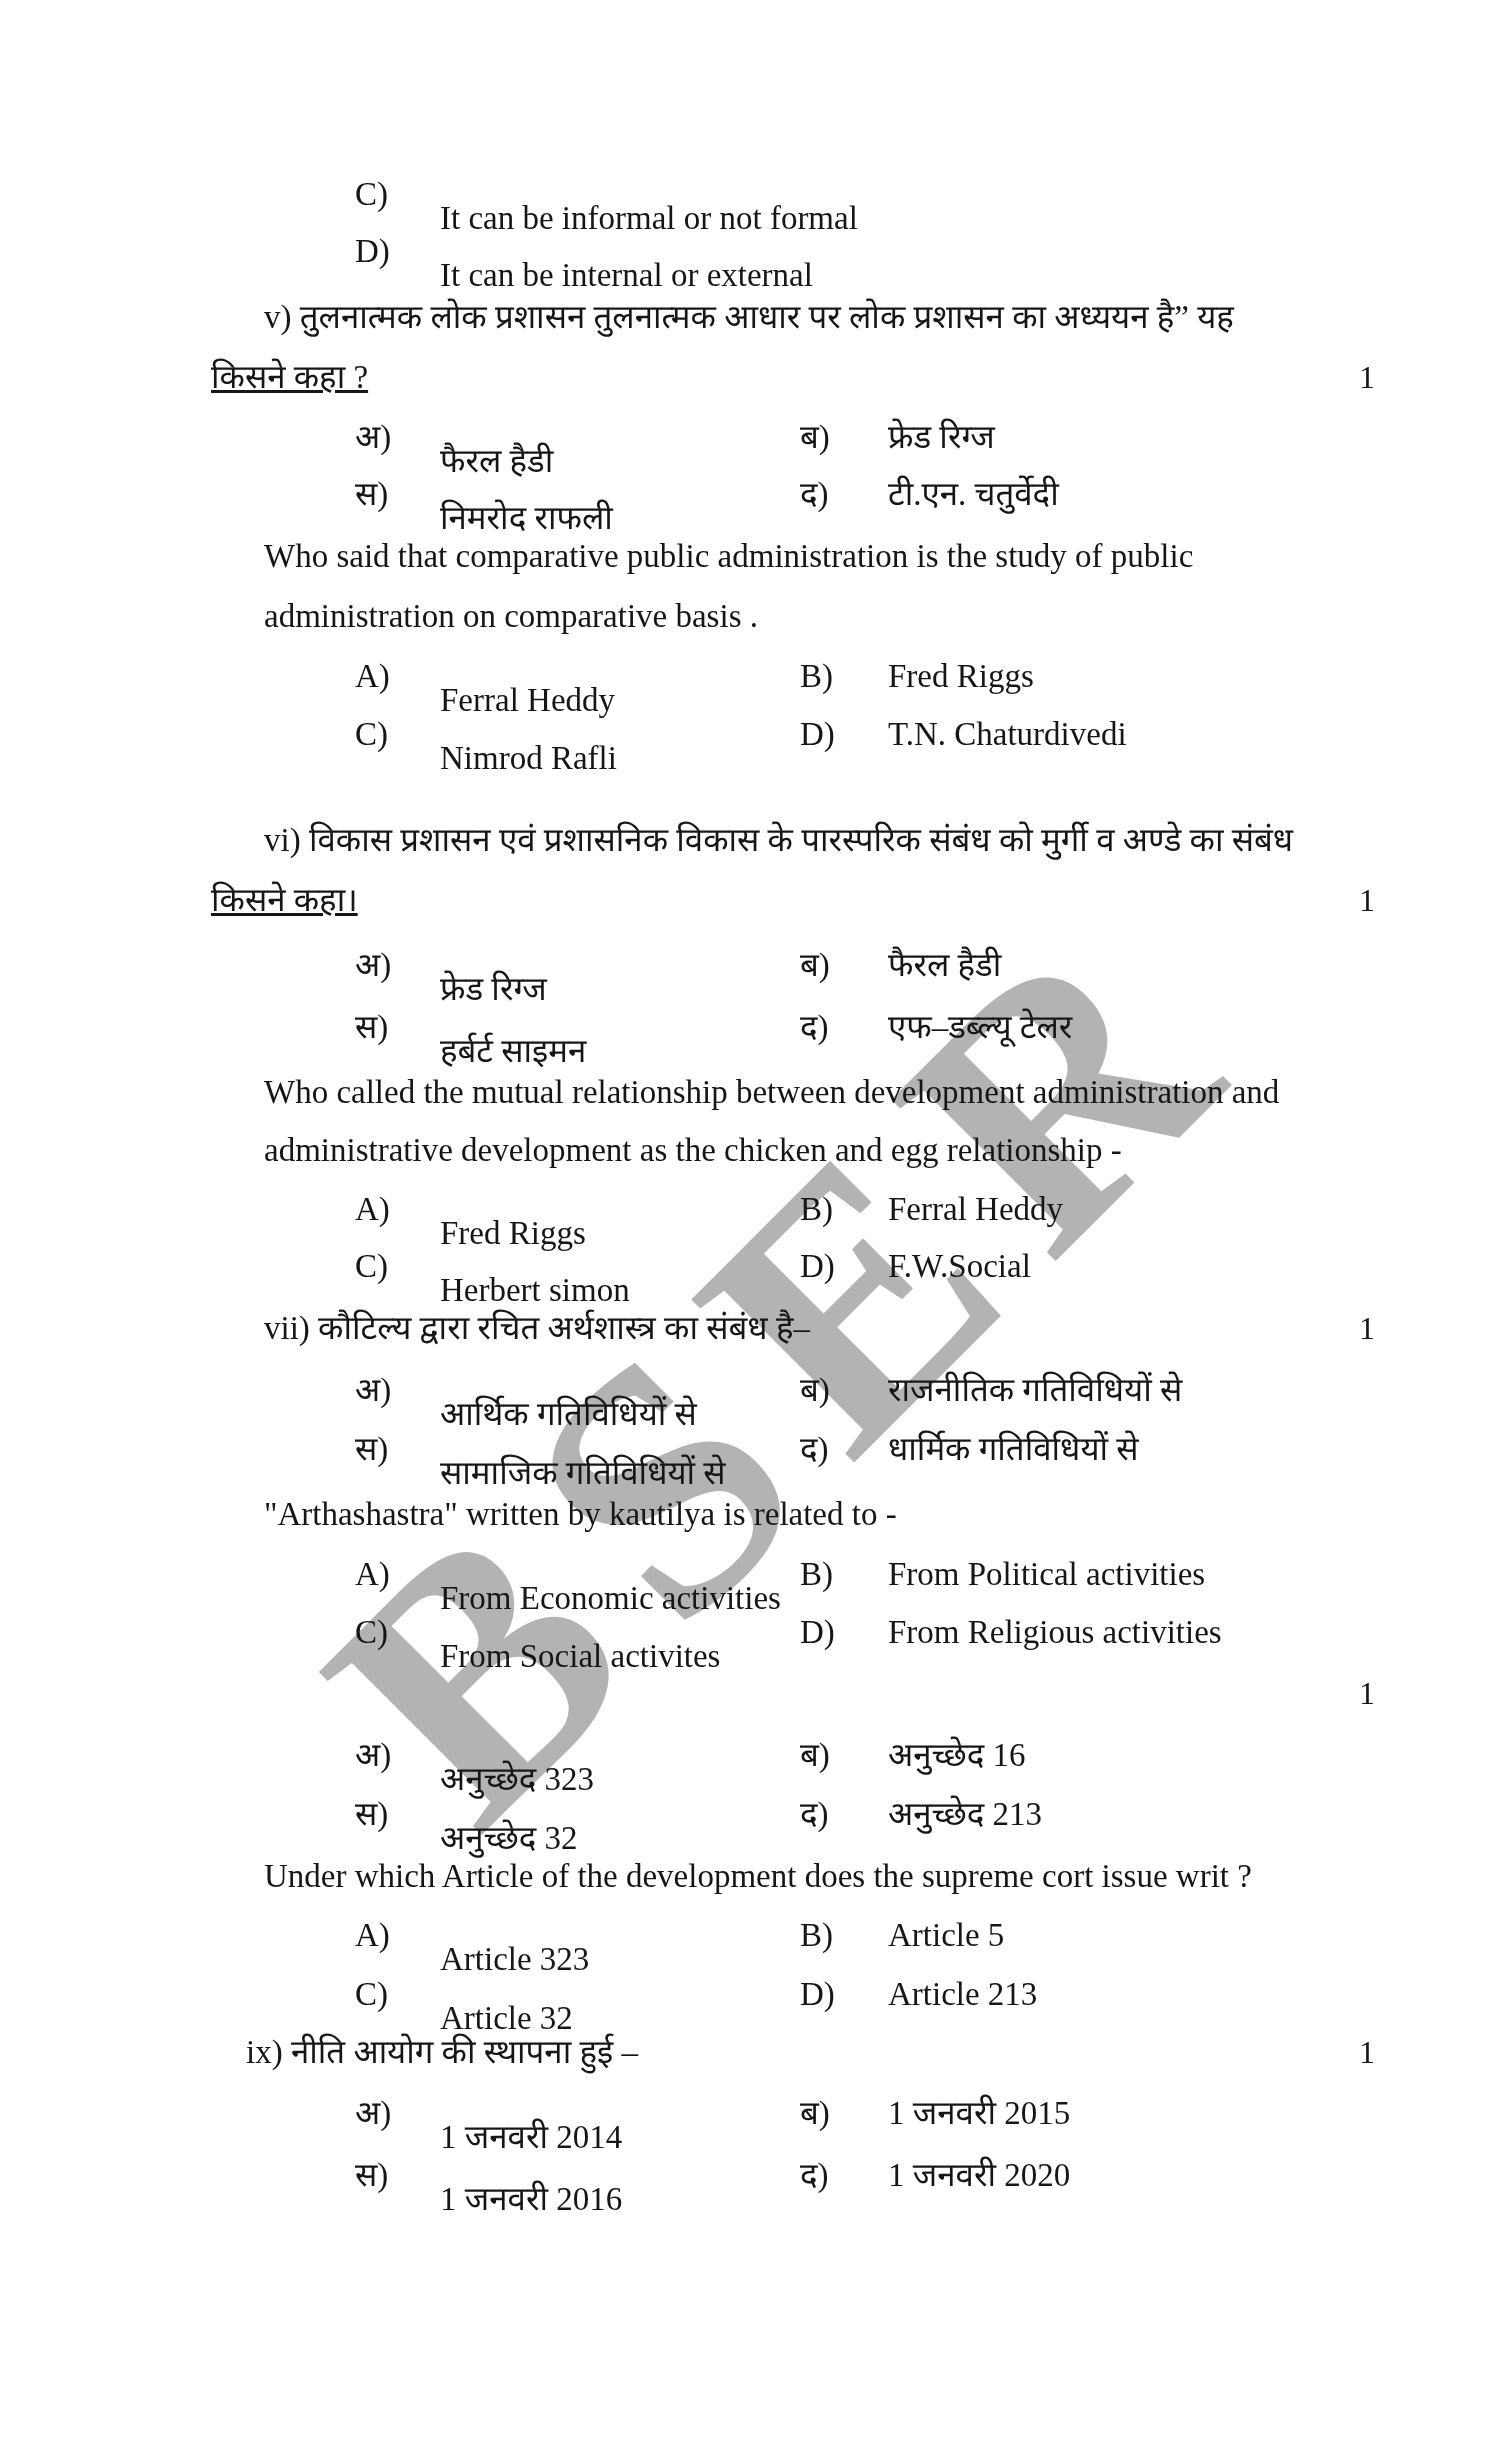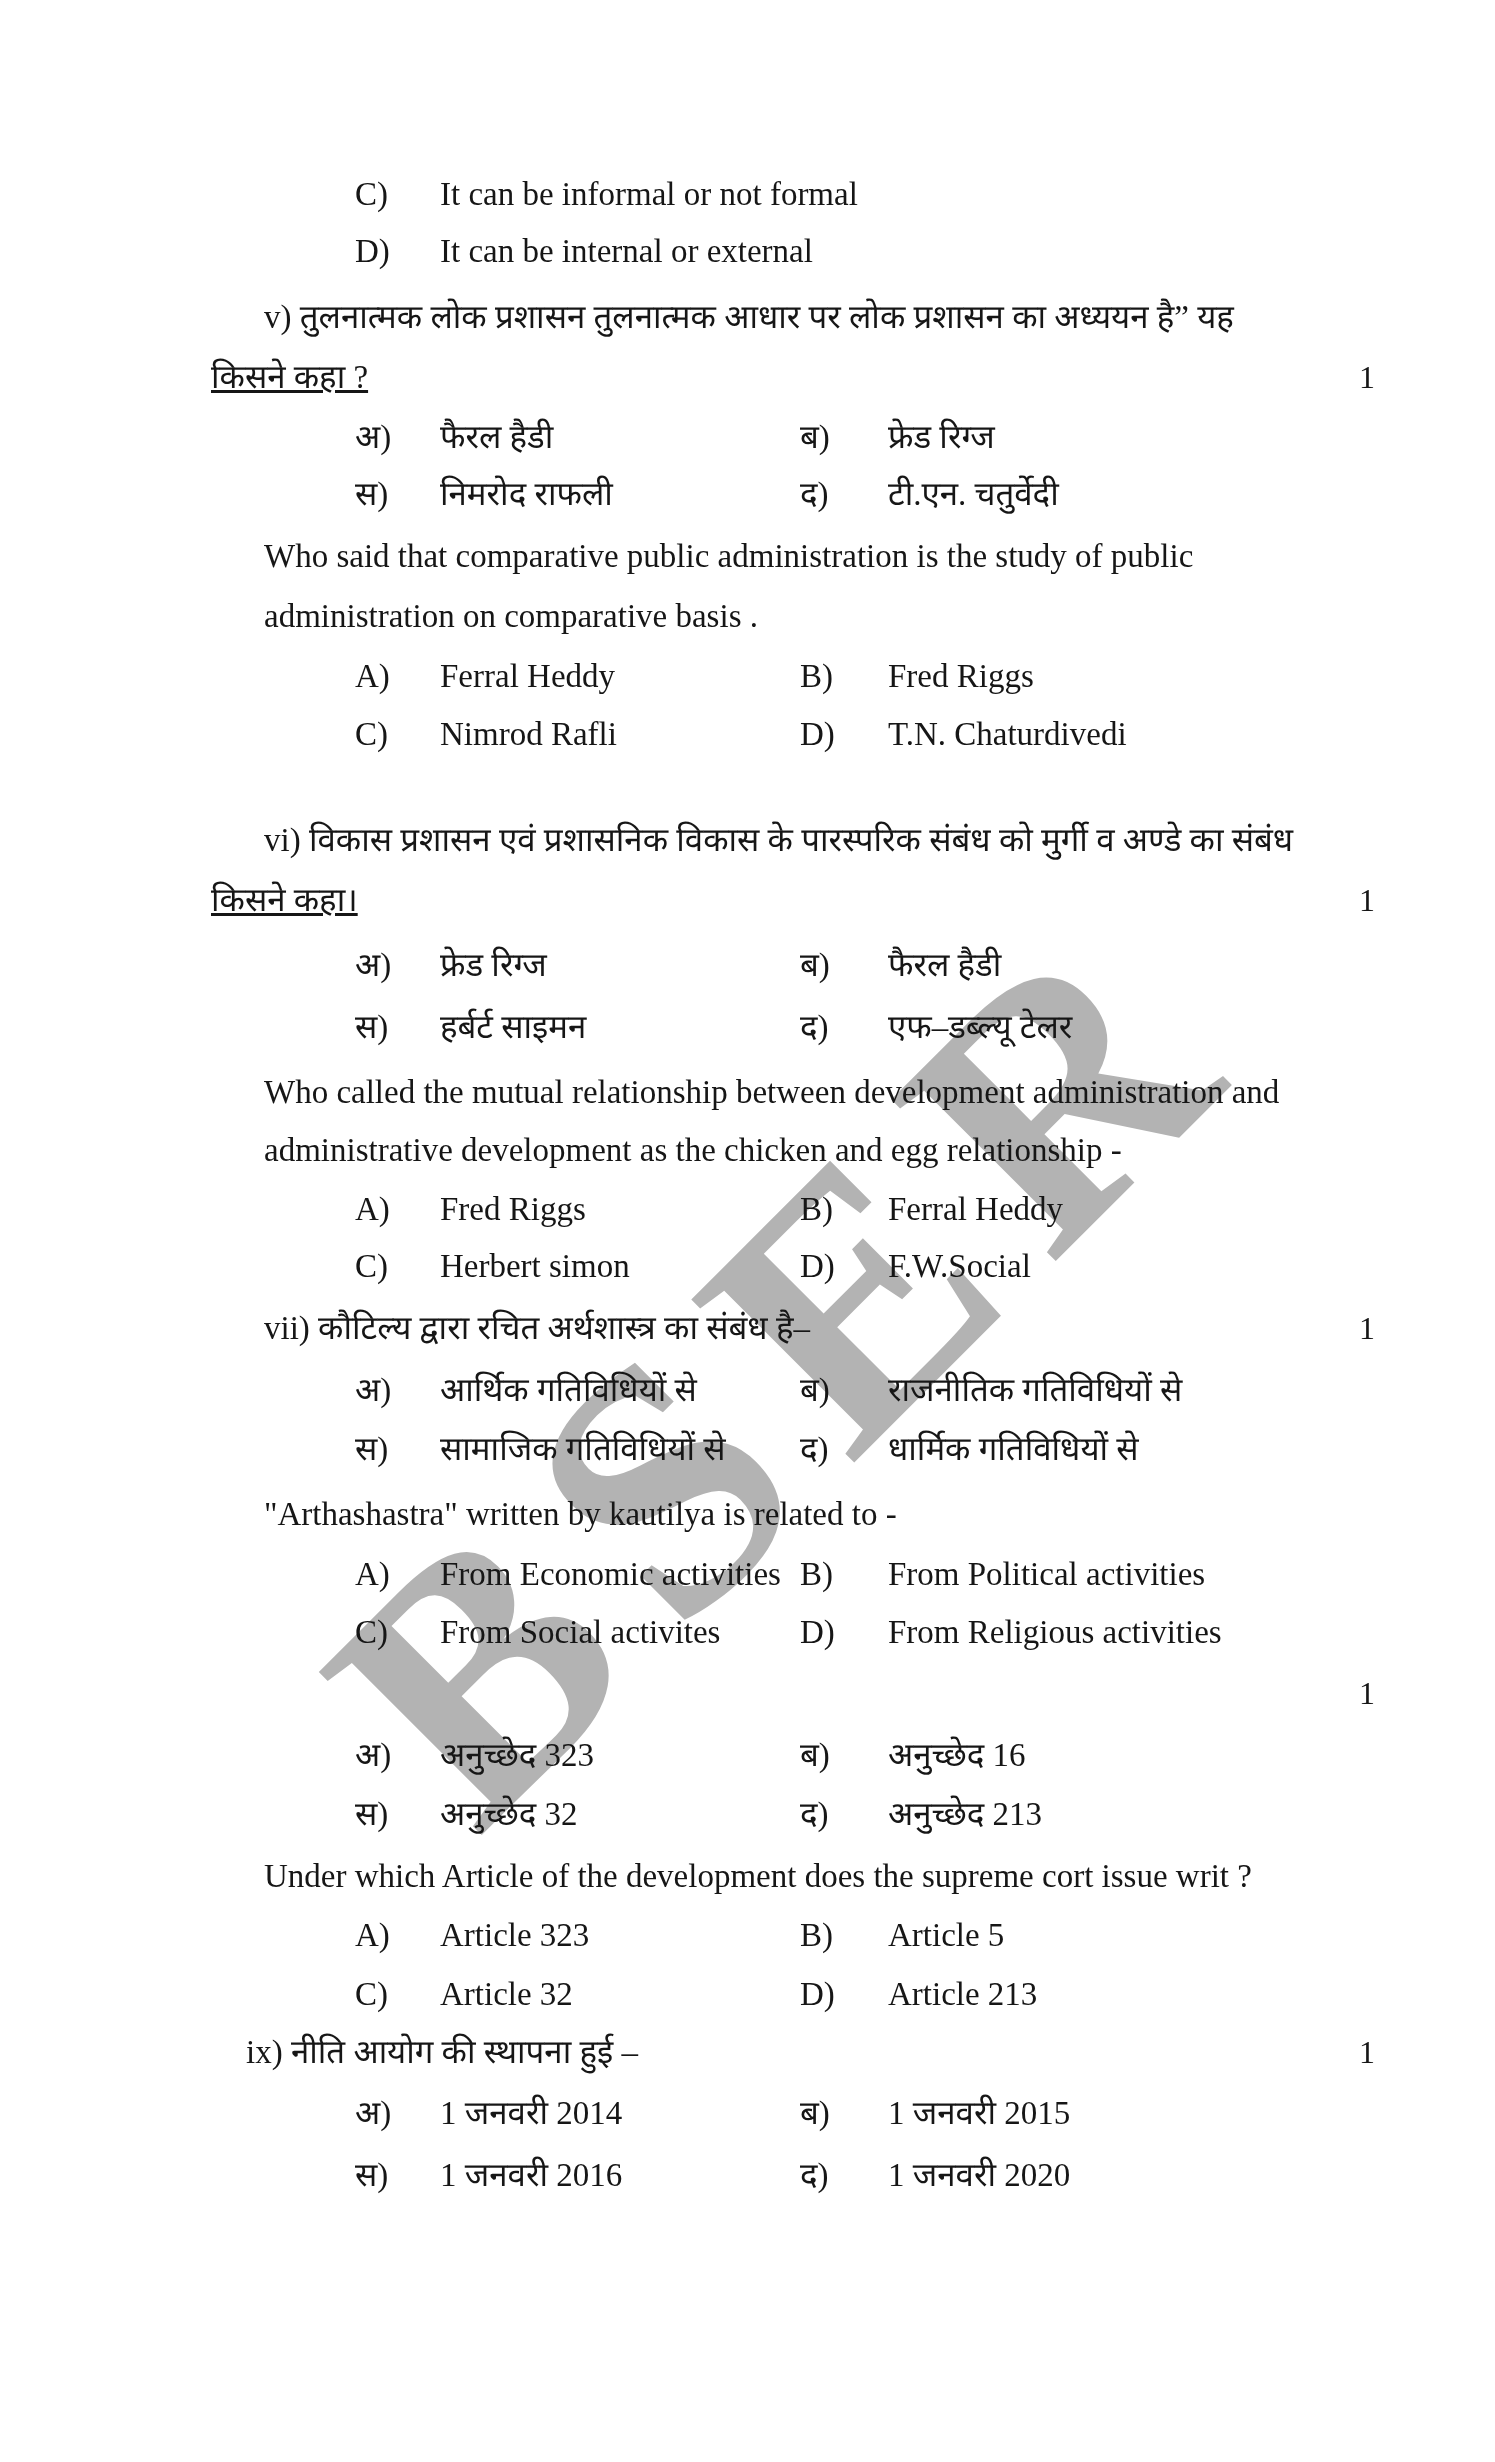--- a/index.html
+++ b/index.html
@@ -32,21 +32,21 @@
     width:100%;height:46px;
     font-size:33px;line-height:46px;
     white-space:nowrap;
     z-index:1;
   }
   .r span{position:absolute;top:0;}
   .q  {left:264px;}   
   .qc {left:211px;text-decoration:underline;}   
   .qx {left:246px;}   
   .l1 {left:355px;}   
-  .t1 {left:440px;}   
+  .t1 {left:440px;margin-top:24px;}   
   .l2 {left:800px;}   
   .t2 {left:888px;}  
   .m  {left:1359px;font-size:32px;} 
 </style>
 </head>
 <body>
 
 <div class="page">
 
   <div class="wm">BSER</div>

